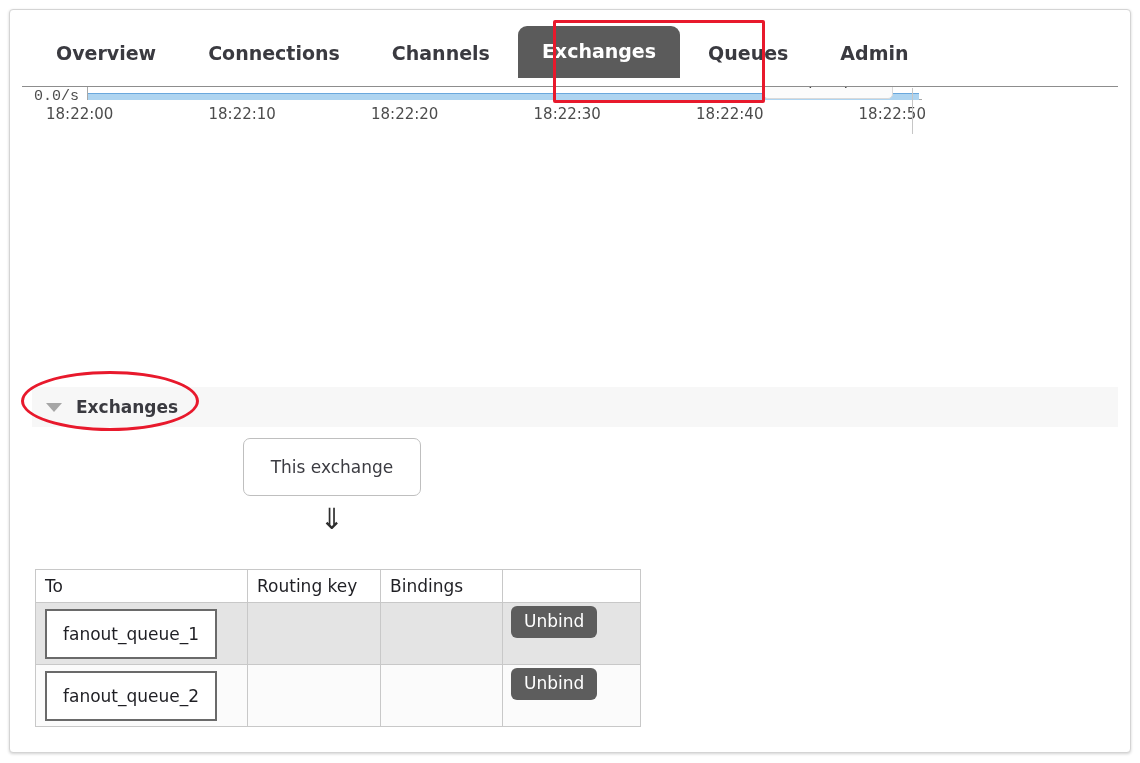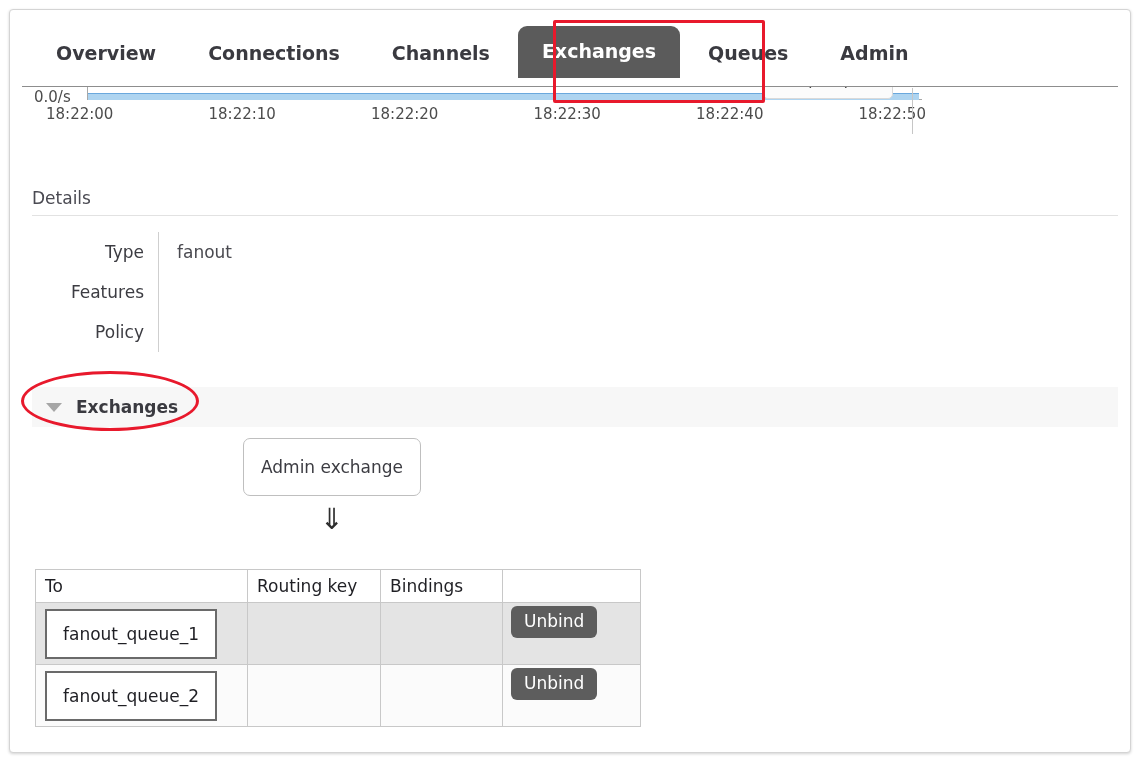--- a/index.html
+++ b/index.html
@@ -117,20 +117,21 @@
     height: 58px;
     overflow: hidden;
   }
   .chart-ylabel {
     position: absolute;
     left: 12px;
     top: 1px;
     font-size: 15px;
     color: #4c4c4c;
     white-space: nowrap;
+    font-family: Liberation Mono, monospace;
   }
   .chart-plot {
     position: absolute;
     left: 65px;
     top: 0px;
     width: 835px;
     height: 13px;
     border-left: 1px solid #a8a8a8;
     border-bottom: 1px solid #a8a8a8;
     box-sizing: border-box;
@@ -363,45 +364,28 @@
         <span>18:22:10</span>
         <span>18:22:20</span>
         <span>18:22:30</span>
         <span>18:22:40</span>
         <span>18:22:50</span>
       </div>
       <div class="chart-legend">(Out)</div>
       <div class="chart-divider"></div>
     </div>
 
-    <div class="section-head details-head">Details</div>
-
-    <table class="details-table">
-      <tbody>
-        <tr>
-          <th>Type</th>
-          <td>fanout</td>
-        </tr>
-        <tr>
-          <th>Features</th>
-          <td></td>
-        </tr>
-        <tr>
-          <th>Policy</th>
-          <td></td>
-        </tr>
-      </tbody>
-    </table>
+
 
     <div class="bindings-band">
       <span class="caret"></span>
       <span class="bindings-title">Exchanges</span>
     </div>
 
-    <div class="exchange-node">Admin exchange</div>
+    <div class="exchange-node">This exchange</div>
     <div class="down-arrow">⇓</div>
 
     <table class="bind-table">
       <thead>
         <tr>
           <th class="col-to">To</th>
           <th class="col-rk">Routing key</th>
           <th class="col-args">Bindings</th>
           <th class="col-actions"></th>
         </tr>

